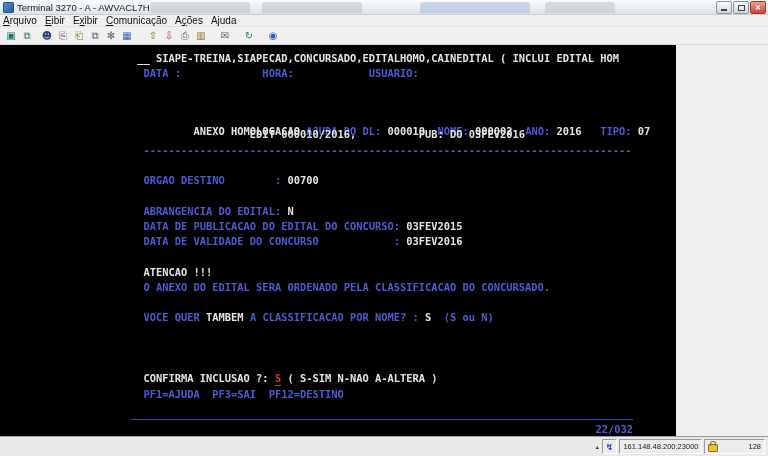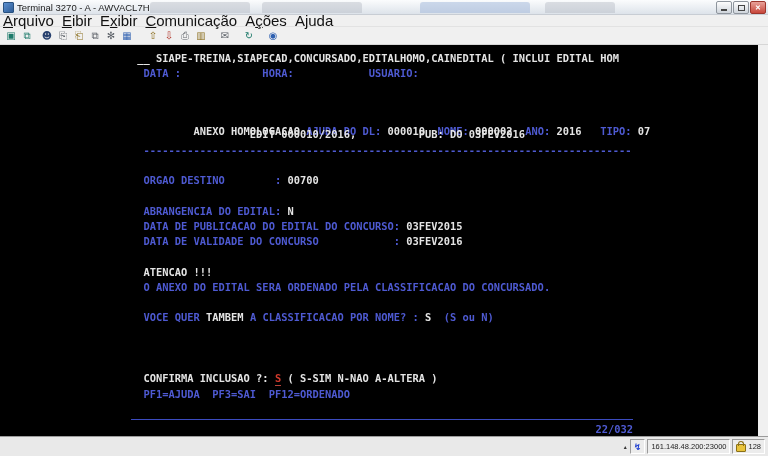--- a/index.html
+++ b/index.html
@@ -19,34 +19,34 @@
   .win-btn{width:14px;height:11px;margin-left:1px;border:1px solid #8e959d;border-radius:2px;
            background:linear-gradient(#fdfdfd,#cfd5dc);display:flex;align-items:center;justify-content:center;}
   .win-btn .bar{width:6px;height:2px;background:#444;margin-top:4px;}
   .win-btn .box{width:5px;height:4px;border:1px solid #444;}
   .win-btn.close{background:linear-gradient(#e8a199,#c8463a);border-color:#9c352c;
                  color:#fff;font-size:7px;font-weight:bold;line-height:1;}
 
   
   .menubar{height:11px;background:#f0f0f0;display:flex;align-items:center;padding-left:3px;
            border-bottom:1px solid #e2e2e2;}
-  .menu-item{font-size:15px;color:#111;margin-right:8px;white-space:nowrap;cursor:default;}
+  .menu-item{font-size:10px;color:#111;margin-right:8px;white-space:nowrap;cursor:default;}
   .accel{text-decoration:underline;}
 
   
   .toolbar{height:17px;background:#f0f0f0;display:flex;align-items:center;padding-left:4px;
            border-bottom:1px solid #d6d6d6;}
   .tb-icon{width:14px;height:14px;margin-right:2px;font-size:10px;line-height:14px;text-align:center;
            font-family:"DejaVu Sans",sans-serif;}
   .c-teal{color:#1d7a6a;} .c-navy{color:#27406e;} .c-gray{color:#5a5f66;}
   .c-blue{color:#2d5fb0;} .c-olive{color:#8a6d1c;} .c-red{color:#b03226;}
   .ml4{margin-left:4px;} .ml8{margin-left:8px;} .ml10{margin-left:10px;}
 
   
-  .screen{position:relative;width:758px;height:395px;background:#000;}
+  .screen{position:relative;width:659px;height:395px;background:#000;padding-left:17px;}
   .rows{position:absolute;left:131px;top:7px;width:503px;height:380px;
         font:bold 10.4px "DejaVu Sans Mono",monospace;}
   .trow{position:absolute;left:0;white-space:pre;height:13px;}
   .trow span{white-space:pre;}
   .w{color:#e4e4e4;} .b{color:#4e5ad2;} .r{color:#d23a2c;}
   .cursor-under{border-bottom:1px solid #b8443a;padding-bottom:1px;}
   .oia-sep{position:absolute;left:131px;top:374px;width:502px;height:1px;background:#3b4bbf;}
   .oia{position:absolute;left:131px;top:378px;width:502px;height:14px;
        font:bold 10.4px "DejaVu Sans Mono",monospace;color:#4e5ad2;white-space:pre;}
   .oia-block{display:inline-block;width:6px;height:10px;background:#8d9ce8;vertical-align:-1px;}
@@ -135,37 +135,37 @@
       <div class="trow" style="top:153px"><span class="b">  ABRANGENCIA DO EDITAL: </span><span class="w">N</span></div>
       <div class="trow" style="top:168px"><span class="b">  DATA DE PUBLICACAO DO EDITAL DO CONCURSO: </span><span class="w">03FEV2015</span></div>
       <div class="trow" style="top:183px"><span class="b">  DATA DE VALIDADE DO CONCURSO            : </span><span class="w">03FEV2016</span></div>
 
       <div class="trow" style="top:214px"><span class="w">  ATENCAO !!!</span></div>
       <div class="trow" style="top:229px"><span class="b">  O ANEXO DO EDITAL SERA ORDENADO PELA CLASSIFICACAO DO CONCURSADO.</span></div>
 
       <div class="trow" style="top:259px"><span class="b">  VOCE QUER </span><span class="w">TAMBEM</span><span class="b"> A CLASSIFICACAO POR NOME? : </span><span class="w">S</span><span class="b">  (S ou N)</span></div>
 
       <div class="trow" style="top:320px"><span class="w">  CONFIRMA INCLUSAO ?: </span><span class="r cursor-under">S</span><span class="w"> ( S-SIM N-NAO A-ALTERA )</span></div>
-      <div class="trow" style="top:336px"><span class="b">  PF1=AJUDA  PF3=SAI  PF12=ORDENADO</span></div>
+      <div class="trow" style="top:336px"><span class="b">  PF1=AJUDA  PF3=SAI  PF12=DESTINO</span></div>
     </div>
 
     <div class="oia-sep"></div>
     <div class="oia">
       <span>MA</span><span class="oia-block"></span><span> +  a</span>
       <span class="oia-pos">22/032</span>
     </div>
   </div>
 
   <div class="statusbar">
     <span class="sb-arrow">▴</span>
     <span class="sb-box">
         <span class="connect-glyph">↯</span>
       </span>
     <span class="sb-box">
         <span>161.148.48.200:23000</span>
       </span>
-    <span class="sb-box" style="margin-right:3px;">
+    <span class="sb-box" style="margin-right:3px;gap:28px;">
         <span class="lock"></span>
         <span>128</span>
       </span>
   </div>
 
 </div>
 
 </body></html>

